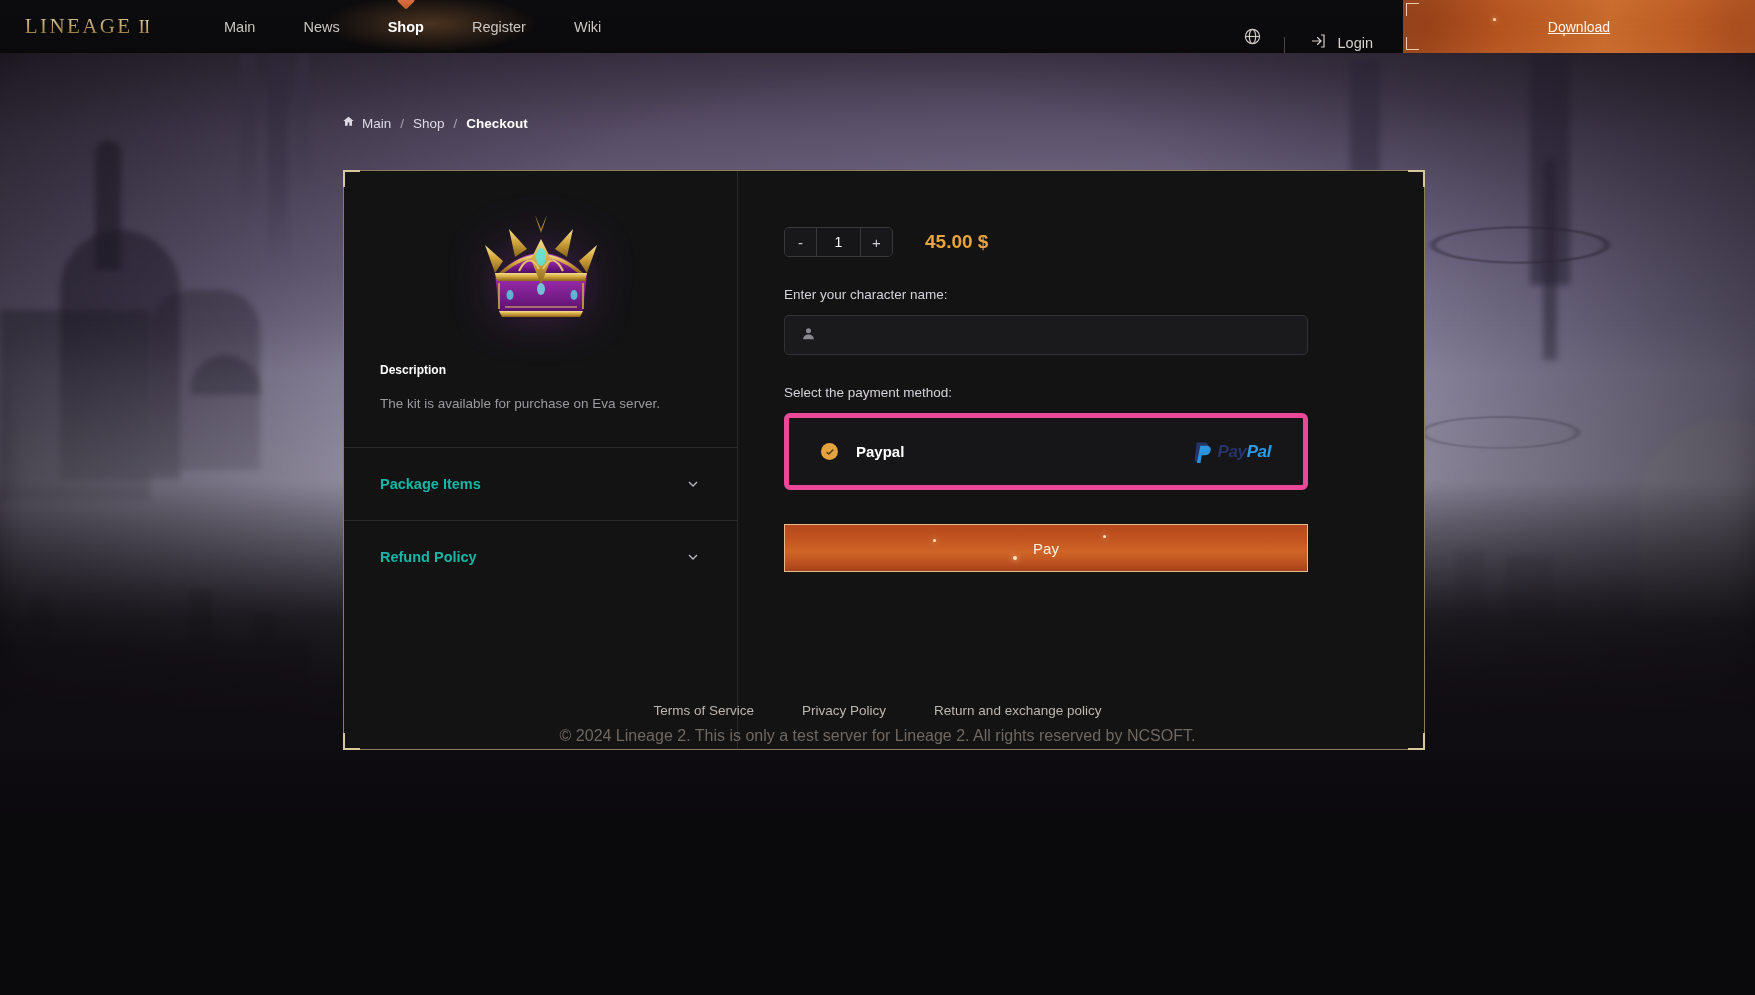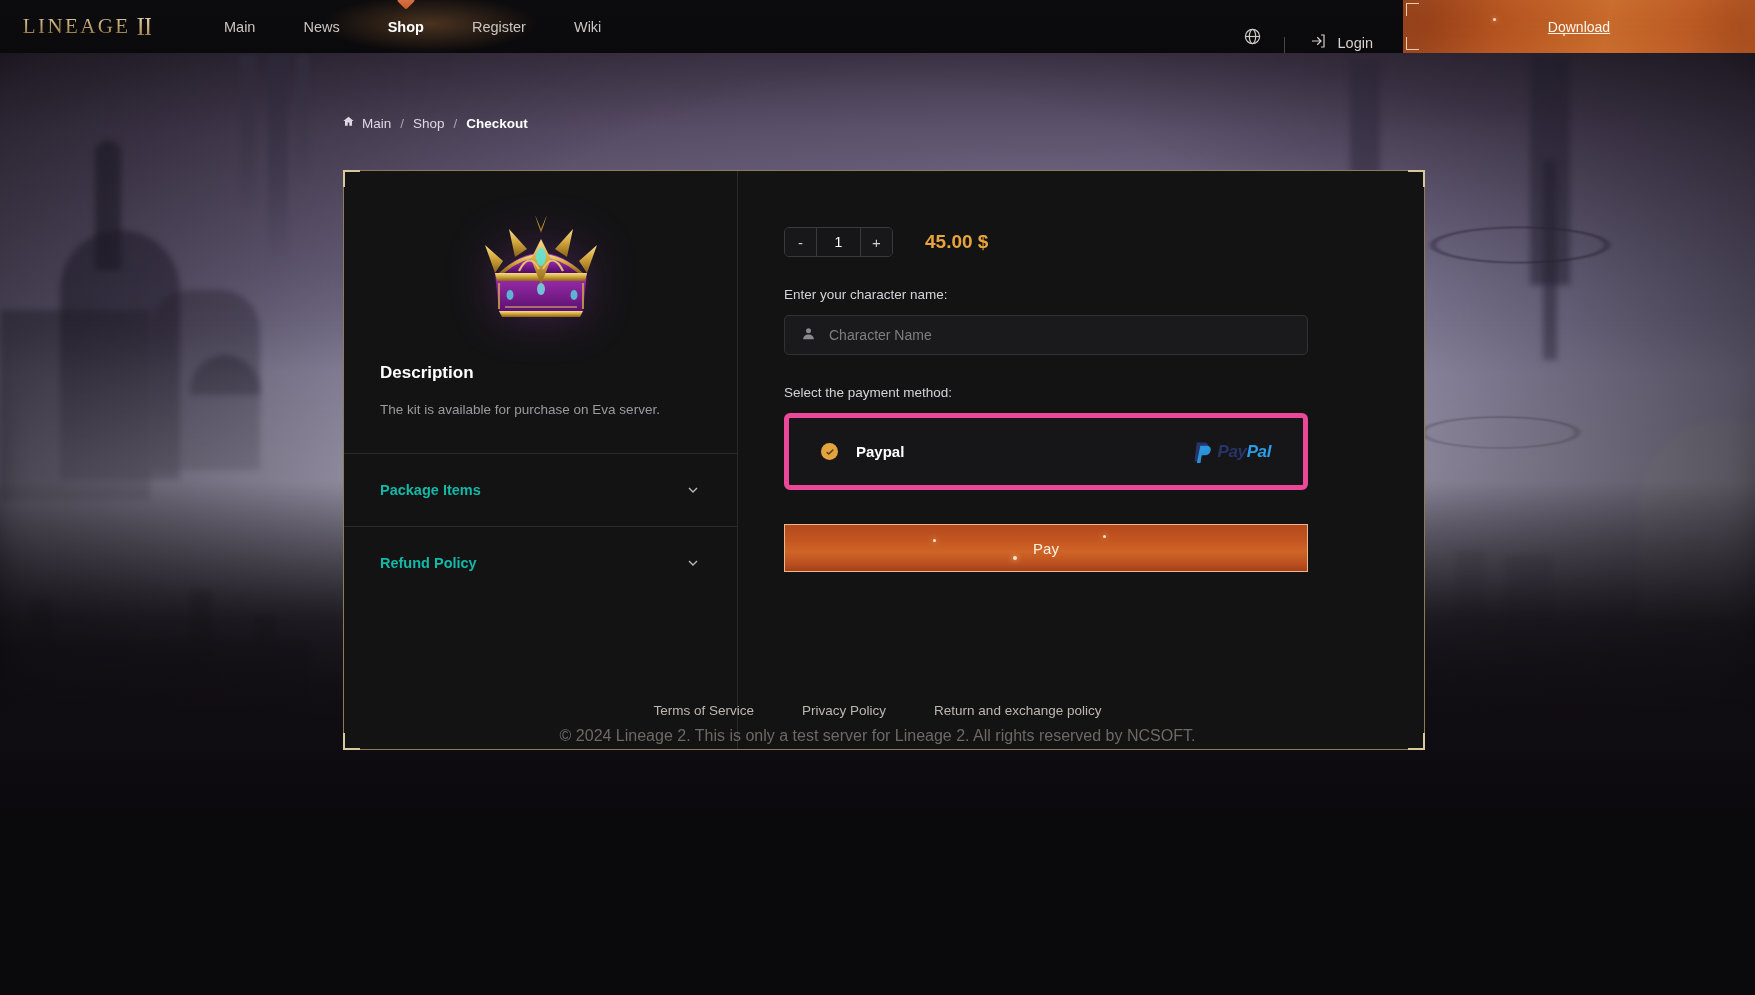--- a/index.html
+++ b/index.html
@@ -68,21 +68,21 @@
   .logo-text {
     font-family: "Liberation Serif", serif;
     font-size: 21px; letter-spacing: 2.4px;
     background: linear-gradient(180deg, #e8d6ae 0%, #b79963 55%, #7e6434 100%);
     -webkit-background-clip: text; background-clip: text;
     color: transparent;
     white-space: nowrap;
   }
   .logo-ii {
     font-family: "Liberation Serif", serif;
-    font-size: 25px; margin-left: 6px; letter-spacing: -1px;
+    font-size: 19px; margin-left: 6px; letter-spacing: -1px;
     background: linear-gradient(180deg, #efe0bb 0%, #c0a269 60%, #7a6031 100%);
     -webkit-background-clip: text; background-clip: text; color: transparent;
   }
   .nav { display: flex; align-items: center; margin-left: 48px; height: 53px; }
   .nav-item {
     position: relative;
     padding: 0 24px; height: 53px;
     display: flex; align-items: center;
     color: #c9c5c0; font-size: 14.5px;
     cursor: pointer;
@@ -165,21 +165,21 @@
     display: flex; align-items: center; justify-content: center;
   }
   .chest {
     position: relative; width: 124px; height: 112px;
     filter: drop-shadow(0 0 22px rgba(150,60,175,0.35));
   }
   .chest svg { width: 124px; height: 112px; display:block; }
 
   .left-section { padding: 0 36px; }
   .sect-title {
-    color: #ffffff; font-size: 17px; font-weight: bold;
+    color: #ffffff; font-size: 12px; font-weight: bold;
   }
   .sect-body {
     color: #9b9a9d; font-size: 13.5px; margin-top: 19px;
   }
   .divider { height: 1px; background: #2a2a2c; margin: 0; }
   .accordion {
     height: 72px; padding: 0 36px;
     display: flex; align-items: center; justify-content: space-between;
     cursor: pointer;
   }
@@ -503,21 +503,20 @@
       </div>
 
       <div class="field-label">Enter your character name:</div>
       <div class="char-input">
         <span>
           <svg width="15" height="15" viewBox="0 0 24 24" fill="#8b898f">
             <circle cx="12" cy="7.5" r="4"></circle>
             <path d="M3.5 21c0-4.7 3.8-7.5 8.5-7.5s8.5 2.8 8.5 7.5z"></path>
           </svg>
         </span>
-        <input type="text" placeholder="Character Name" style="">
       </div>
 
       <div class="pay-label">Select the payment method:</div>
 
       <div class="pay-list">
         <div class="pay-row">
           <span class="radio-on">
             <svg width="10" height="10" viewBox="0 0 24 24" fill="none" stroke="#5a3a0d" stroke-width="3.5" stroke-linecap="round" stroke-linejoin="round">
                 <path d="M5 13l4 4 10-10"></path>
               </svg>

